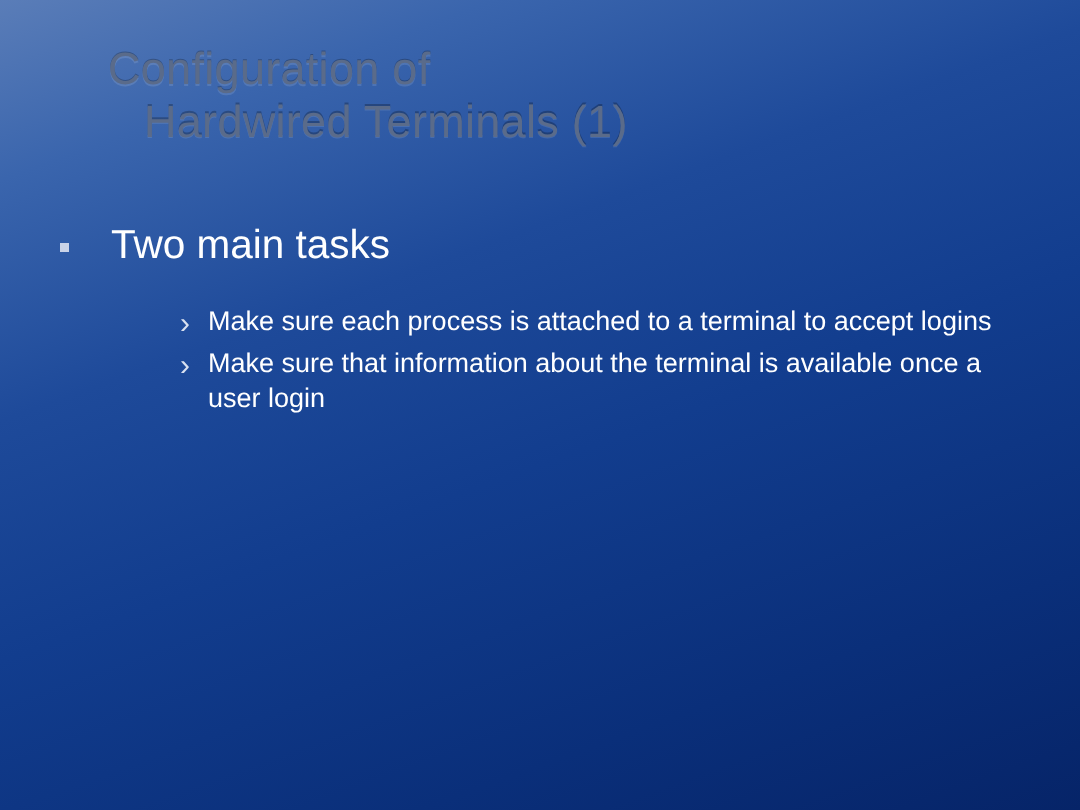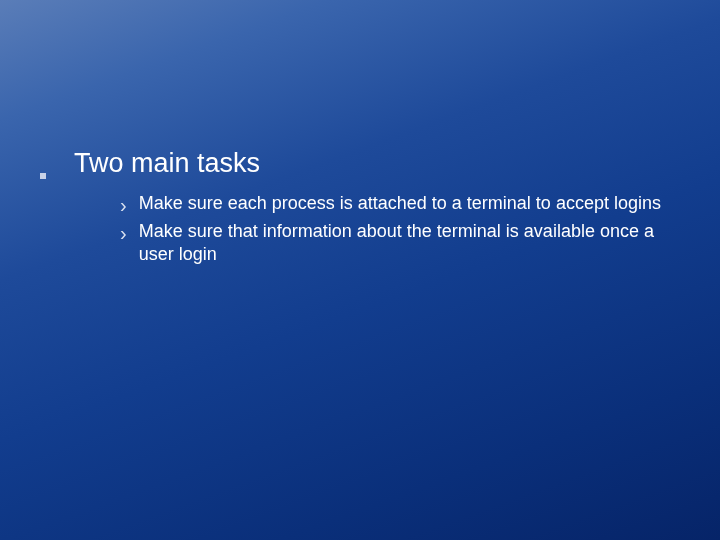--- a/index.html
+++ b/index.html
@@ -34,22 +34,22 @@
     padding-left: 24px;
   }
   .content {
     position: absolute;
     top: 148px;
     left: 40px;
     right: 40px;
   }
   .bullet-row {
     display: flex;
-    align-items: flex-end;
-    margin-bottom: 13px;
+    align-items: flex-start;
+    margin-bottom: 24px;
   }
   .dot {
     width: 6px;
     height: 6px;
     flex: 0 0 6px;
     background: #c9d3e8;
     border-radius: 0;
     margin-top: 14px;
     margin-right: 28px;
   }
@@ -78,20 +78,24 @@
     line-height: 1.28;
     color: #ffffff;
     max-width: 530px;
   }
 </style>
 </head>
 <body>
 
 <div class="slide">
 
+  <div class="title">
+    <span>Configuration of</span>
+    <span class="line2">Hardwired Terminals (1)</span>
+  </div>
 
   <div class="content">
 
     <div class="bullet-row">
       <span class="dot"></span>
       <span class="bullet-text">Two main tasks</span>
     </div>
 
     <div class="sublist">
       <div class="sub-row">

